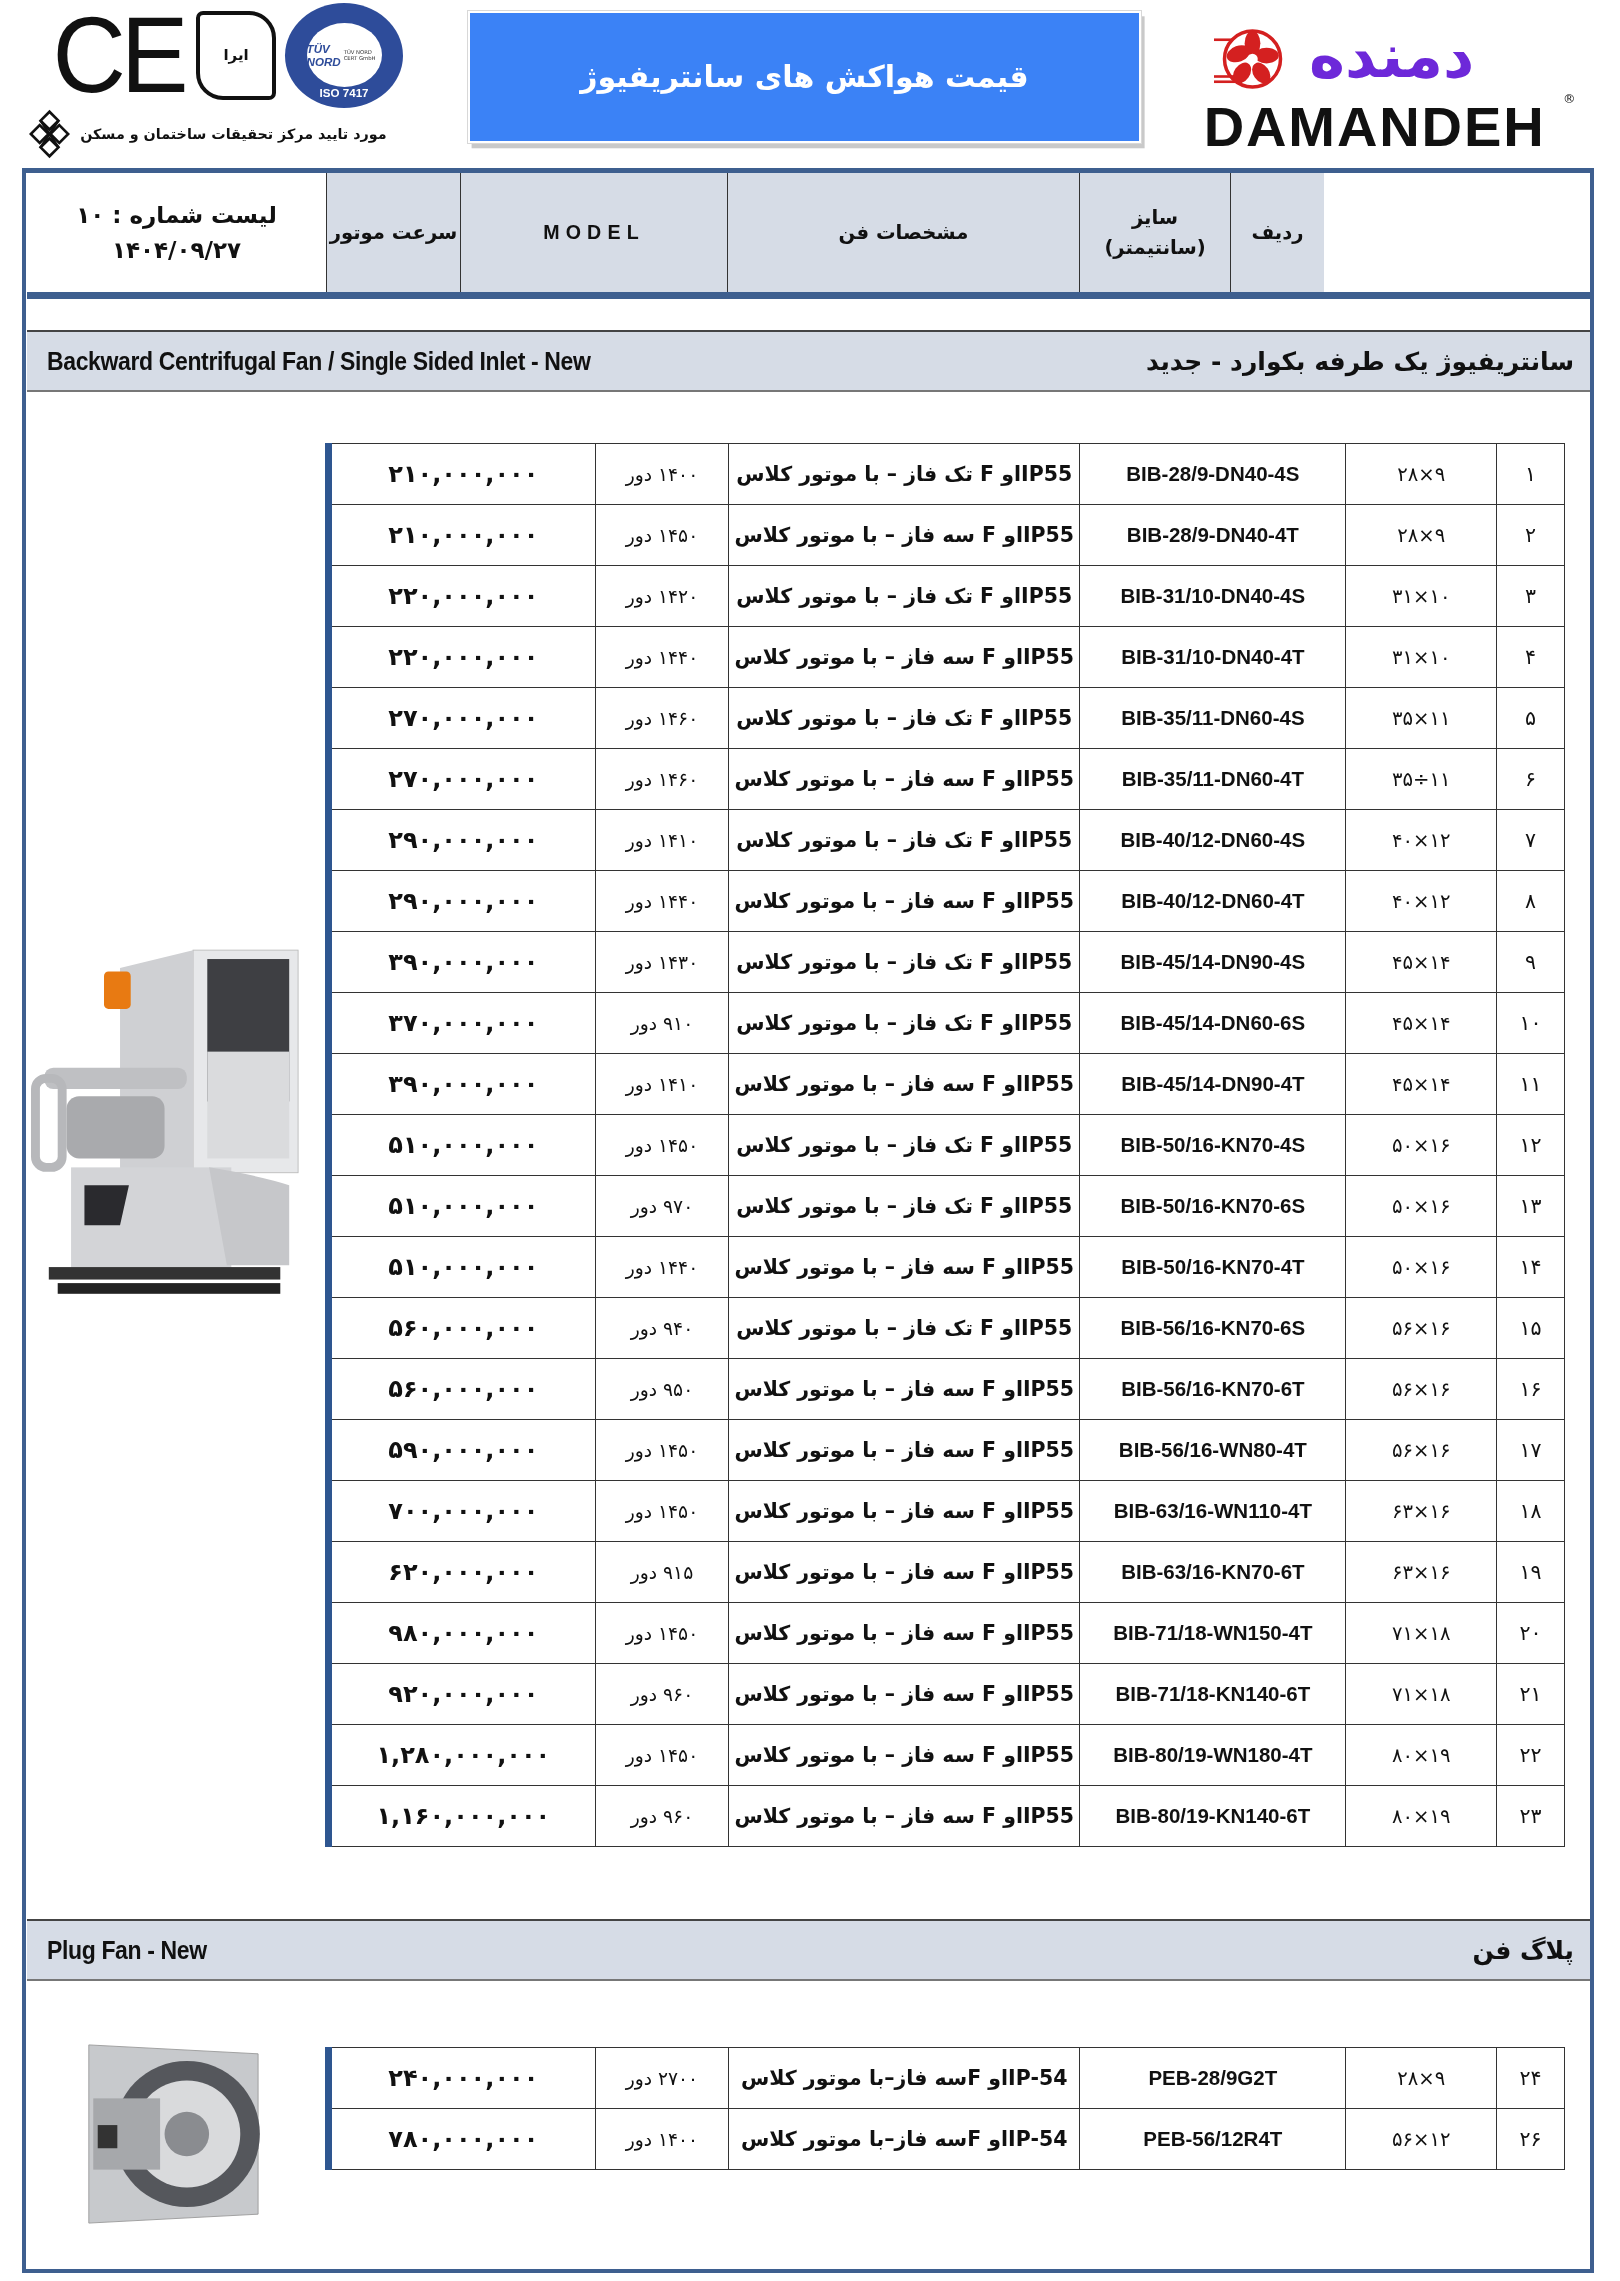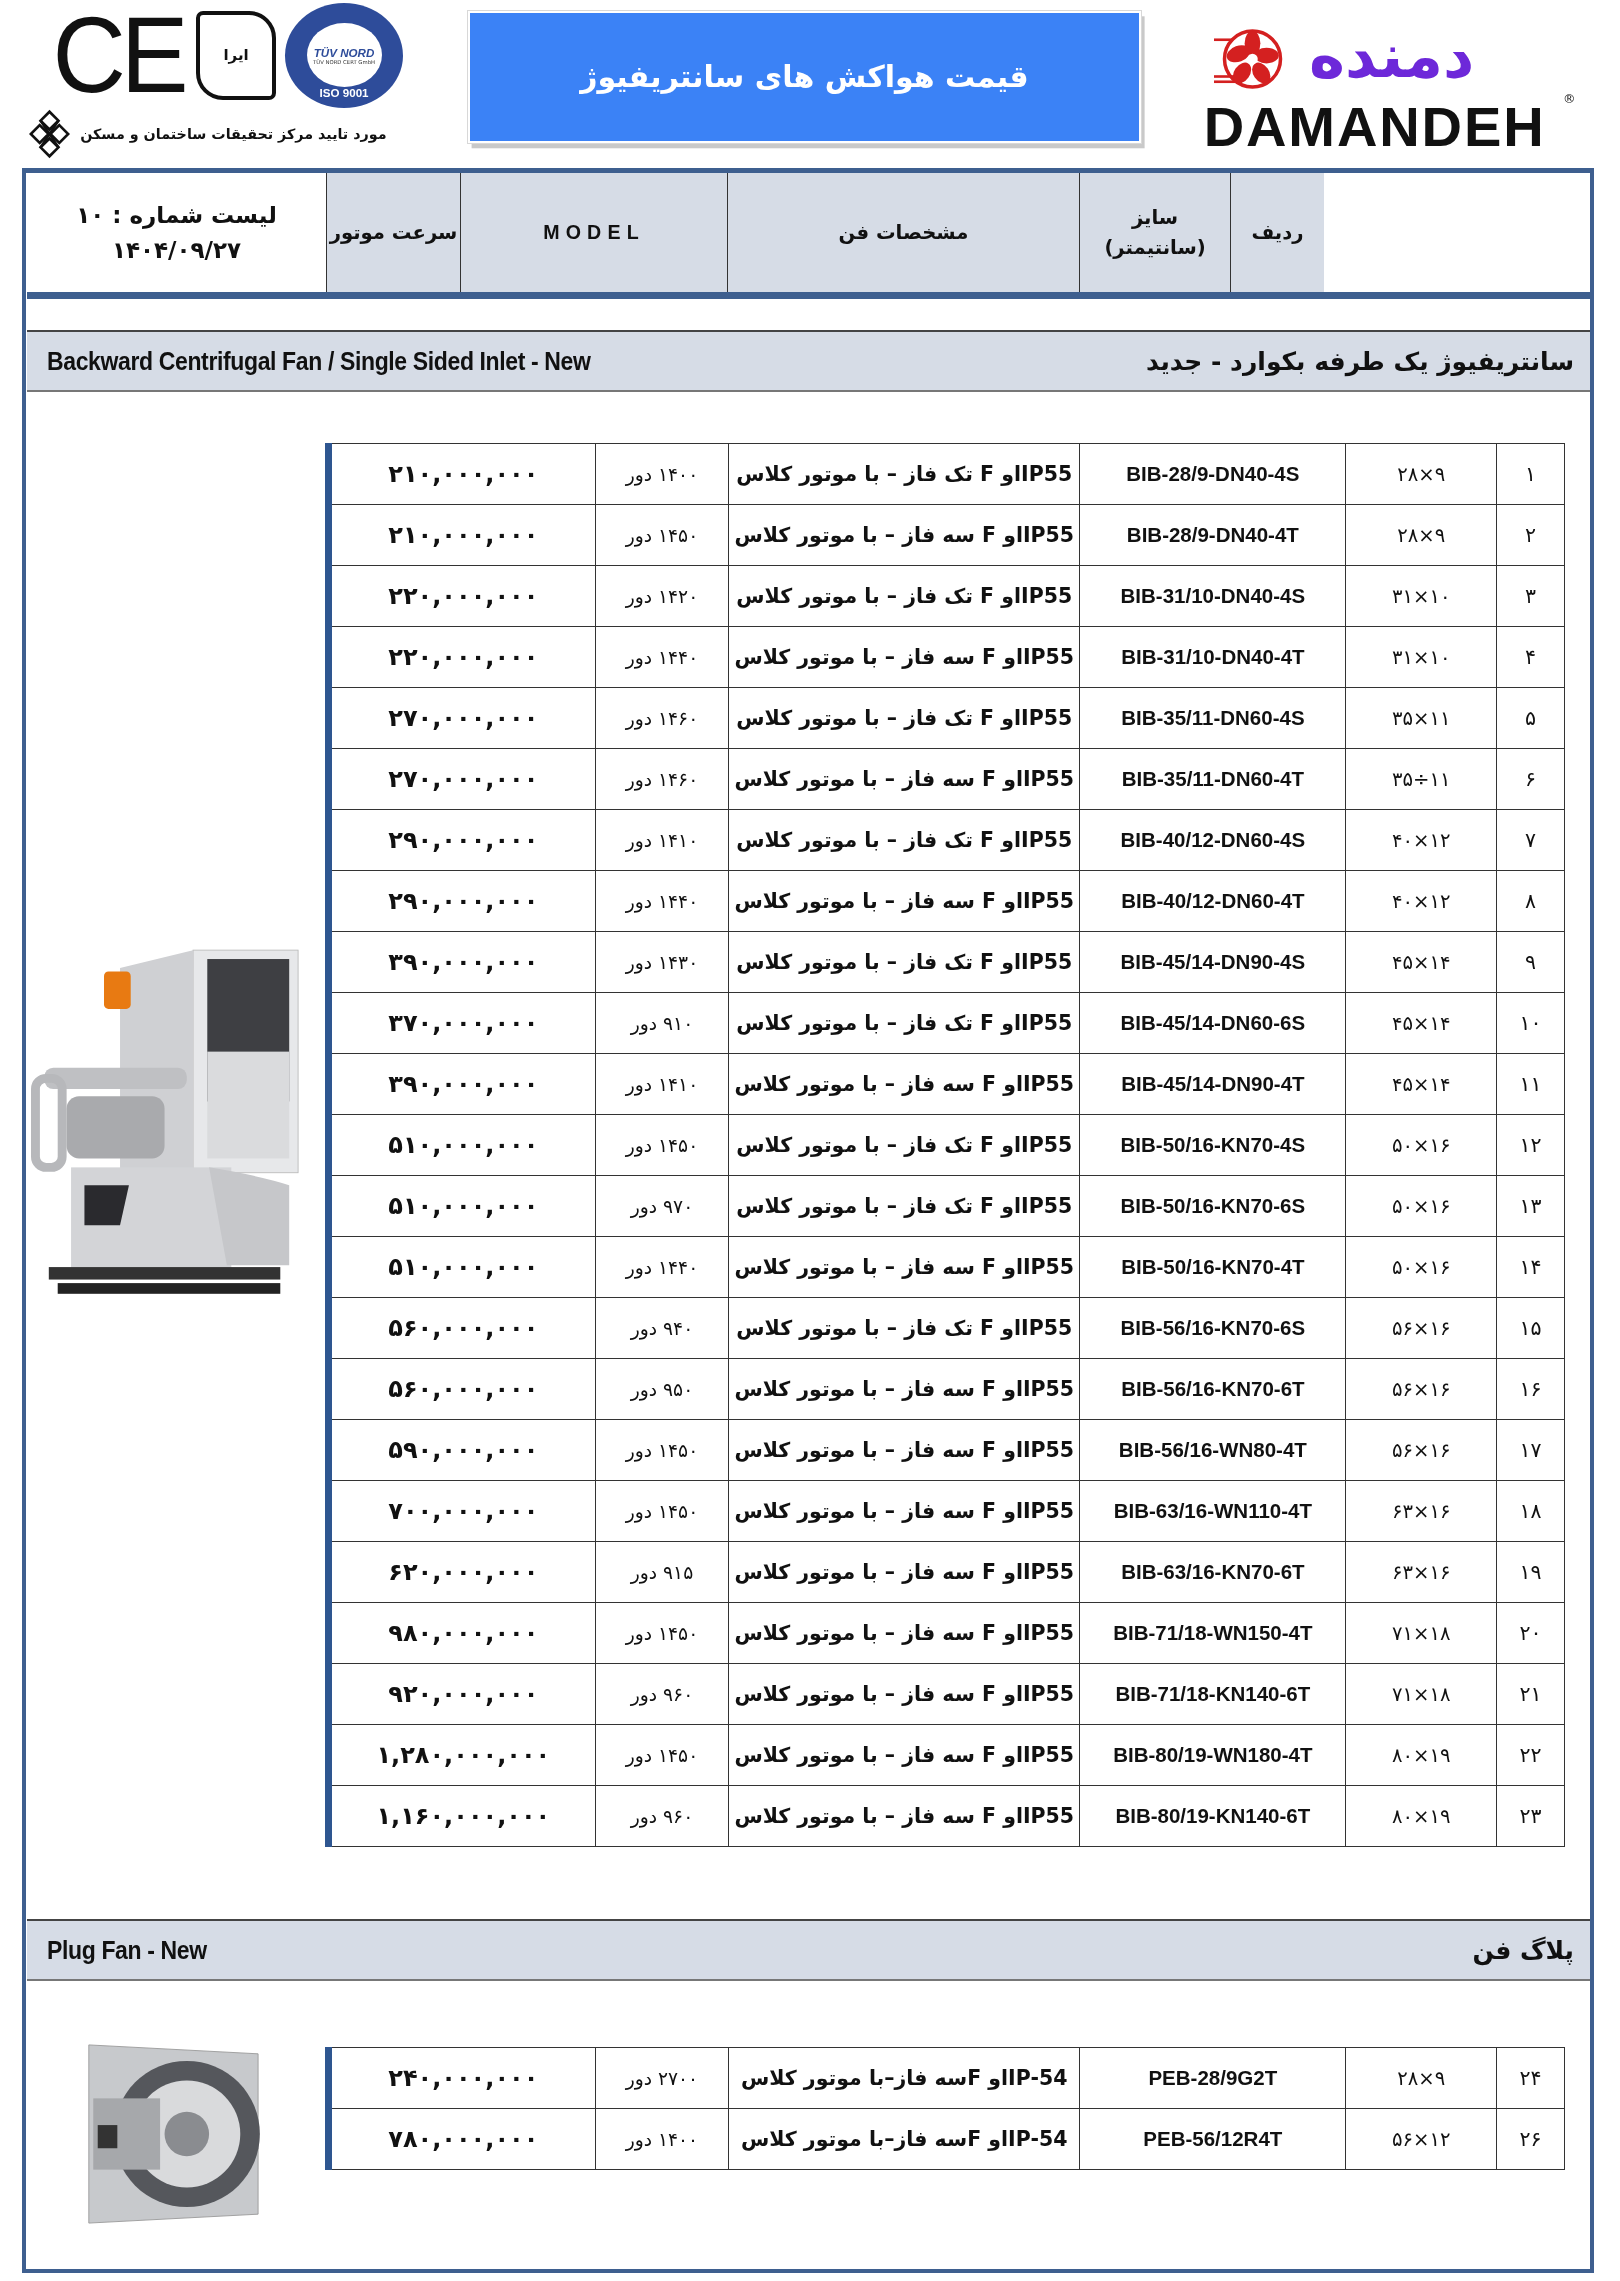--- a/index.html
+++ b/index.html
@@ -4,21 +4,21 @@
 <style>
   * { box-sizing: border-box; margin: 0; padding: 0; }
   body { width: 1621px; height: 2281px; background: #ffffff; font-family: "DejaVu Sans", sans-serif; color: #111; position: relative; overflow: hidden; }
 
   
   .header { position: absolute; left: 0; top: 0; width: 1621px; height: 169px; }
   .cert-row { position: absolute; left: 49px; top: 5.3px; height: 100px; display: flex; align-items: center; gap: 9px; }
   .ce-mark { font-family: "Liberation Sans", sans-serif; font-size: 107px; font-weight: 400; letter-spacing: -5.3px; line-height: 1; color: #111; transform: scaleX(0.95); }
   .isiri { width: 80px; height: 89px; border: 4.5px solid #111; border-radius: 7.1px 27px 7.1px 27px; display: flex; align-items: center; justify-content: center; font-weight: 700; font-size: 15px; font-family: "DejaVu Sans", sans-serif; }
   .tuv { width: 118px; height: 105px; border-radius: 50%; background: #2e4c9a; position: relative; display: flex; align-items: center; justify-content: center; flex-direction: column; }
-  .tuv-inner { width: 75px; height: 64px; border-radius: 50%; background: #fff; display: flex; flex-direction: column; align-items: center; justify-content: center; }
+  .tuv-inner { width: 75px; height: 64px; border-radius: 50%; background: #fff; display: flex; flex-direction: row; align-items: center; justify-content: center; }
   .tuv-brand { font-family: "Liberation Sans", sans-serif; font-style: italic; font-weight: 700; color: #2e4c9a; font-size: 11.6px; }
   .tuv-small { font-size: 5.3px; color: #333; }
   .tuv-iso { position: absolute; bottom: 9px; color: #fff; font-size: 11.6px; font-weight: 700; font-family: "Liberation Sans", sans-serif; }
   .approval { position: absolute; left: 28.5px; top: 109px; display: flex; align-items: center; gap: 10.7px; }
   .approval-icon { width: 41px; height: 50px; }
   .approval-text { font-size: 14.3px; font-weight: 700; direction: rtl; }
 
   .title-banner-wrap { position: absolute; left: 468px; top: 10.7px; width: 673px; height: 132px; box-shadow: 3.6px 5.3px 0 #c9c9c9; }
   .title-banner { width: 100%; height: 100%; background: #3b82f6; border: 2.7px solid #fff; outline: 0.9px solid #d8d8d8; display: flex; align-items: center; justify-content: center; }
   .title-text { color: #fff; font-size: 30px; font-weight: 700; direction: rtl; }
@@ -64,21 +64,21 @@
   <div class="cert-row">
     <div class="ce-mark">CE</div>
     <div class="isiri">
         <span>ایرا</span>
       </div>
     <div class="tuv">
       <div class="tuv-inner">
         <span class="tuv-brand">TÜV NORD</span>
         <span class="tuv-small">TÜV NORD CERT GmbH</span>
       </div>
-      <span class="tuv-iso">ISO 9001</span>
+      <span class="tuv-iso">ISO 7417</span>
     </div>
   </div>
   <div class="approval">
     <svg class="approval-icon" viewBox="0 0 46 56">
       <g fill="none" stroke="#111" stroke-width="3">
         <path d="M23 3 L33 13 L23 23 L13 13 Z"></path>
         <path d="M23 33 L33 43 L23 53 L13 43 Z"></path>
         <path d="M8 18 L18 28 L8 38 L-2 28 Z" transform="translate(4 0)"></path>
         <path d="M38 18 L48 28 L38 38 L28 28 Z" transform="translate(-4 0)"></path>
         <path d="M13 13 L33 43 M33 13 L13 43"></path>

